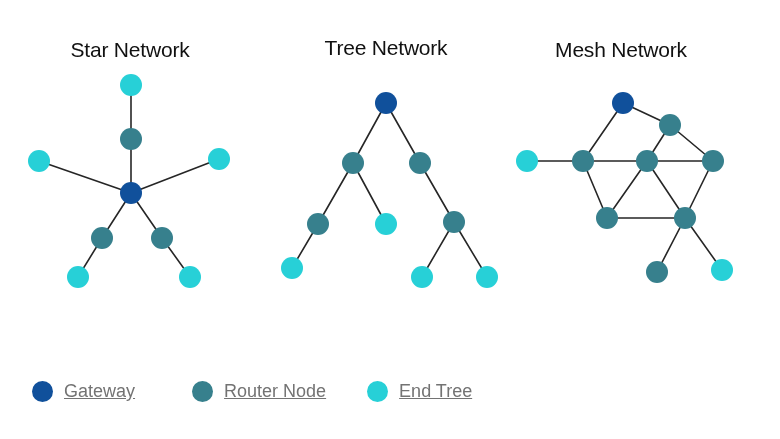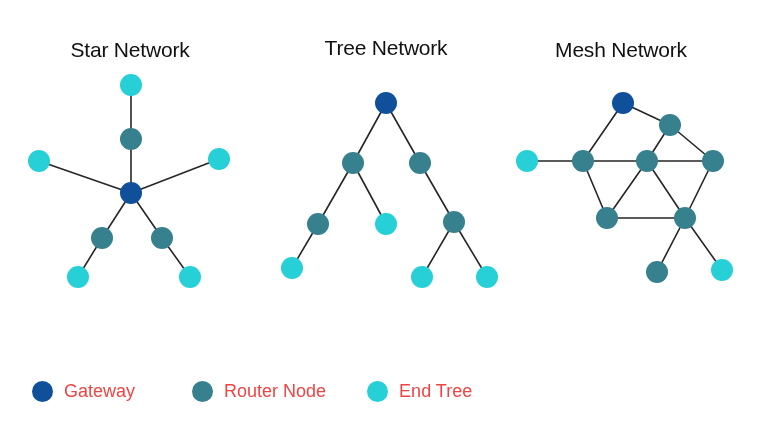--- a/index.html
+++ b/index.html
@@ -46,23 +46,24 @@
     align-items: center;
   }
   .legend-swatch {
     width: 21px;
     height: 21px;
     border-radius: 50%;
     flex: 0 0 auto;
   }
   .legend-label {
     font-size: 18px;
-    color: #ef4444;
+    color: #737373;
     margin-left: 11px;
     white-space: nowrap;
+    text-decoration: underline;
   }
   #legend-item-gateway { margin-right: 41px; }
   #legend-item-router  { margin-right: 41px; padding-left: 16px; }
 </style>
 </head>
 <body>
 
 <svg id="canvas" viewBox="0 0 780 439">
     <g>
       <g>

